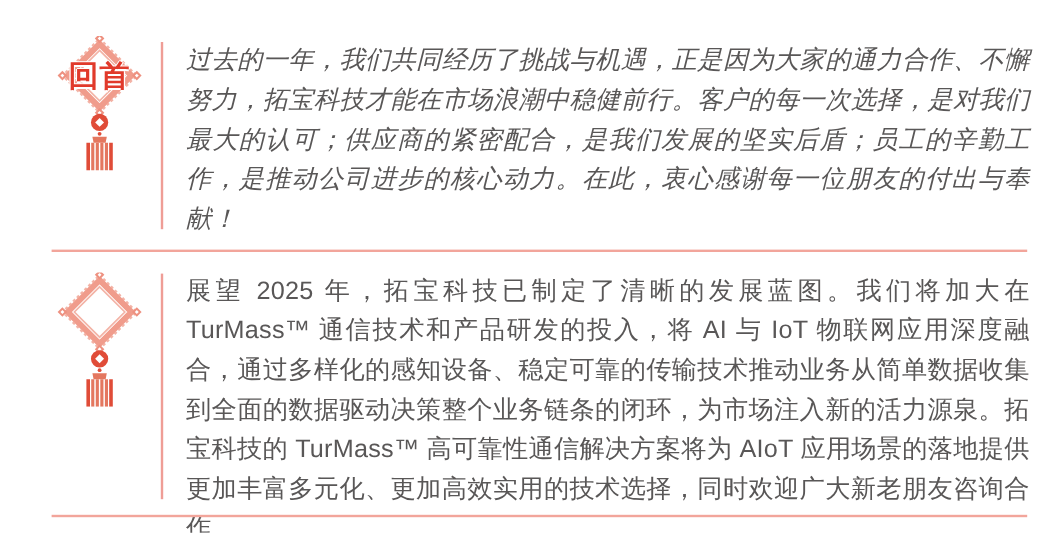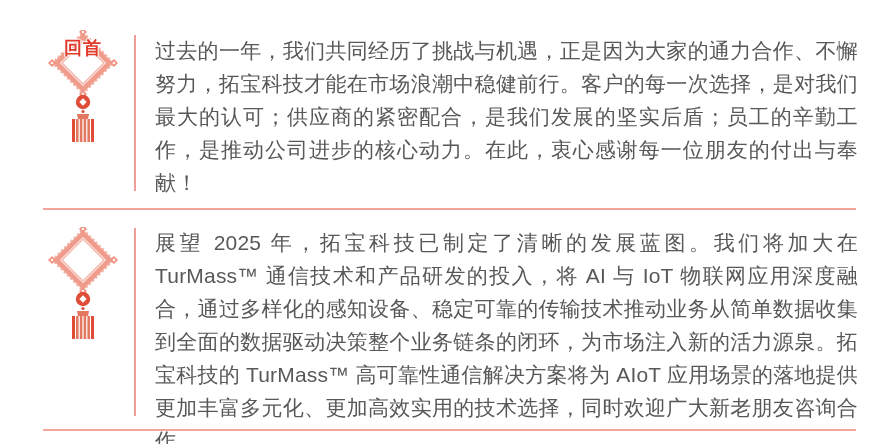--- a/index.html
+++ b/index.html
@@ -29,23 +29,23 @@
   .k-corner-hole { fill: #fff; }
   .k-bead   { fill: var(--knot-red); }
   .k-hole   { fill: #fff; }
   .k-cap    { fill: var(--tassel-red); }
   .k-dot    { fill: var(--knot-red); }
   .k-stripe { stroke: var(--tassel-red); stroke-width: 2.6; }
   .k-stripe.edge { stroke: var(--knot-red); stroke-width: 3; }
 
   .badge {
     position: absolute;
-    left: 0; right: 0; top: 6px;
+    left: 0; right: 0; top: 17px;
     text-align: center;
-    font-size: 18px;
+    font-size: 25px;
     font-weight: bold;
     letter-spacing: 1px;
     color: var(--accent-red);
     text-shadow: 1px 0 0 #fff, -1px 0 0 #fff, 0 1px 0 #fff, 0 -1px 0 #fff;
     white-space: nowrap;
   }
 
   
   .vline {
     position: absolute;
@@ -70,21 +70,21 @@
   .para {
     position: absolute;
     left: 155px;
     width: 703px;
     font-size: 21px;
     line-height: 33px;
     color: var(--text-gray);
     text-align: justify;
     letter-spacing: 0.2px;
   }
-  .para.p1 { top: 34px; }
+  .para.p1 { top: 34px; font-style: italic; }
   .para.p2 { top: 226px; }
 </style>
 </head>
 <body>
 
 <div>
 
   <section class="section">
     <div class="ornament" style="top:30px">
       <svg viewBox="0 0 86 112" width="86" height="112">

